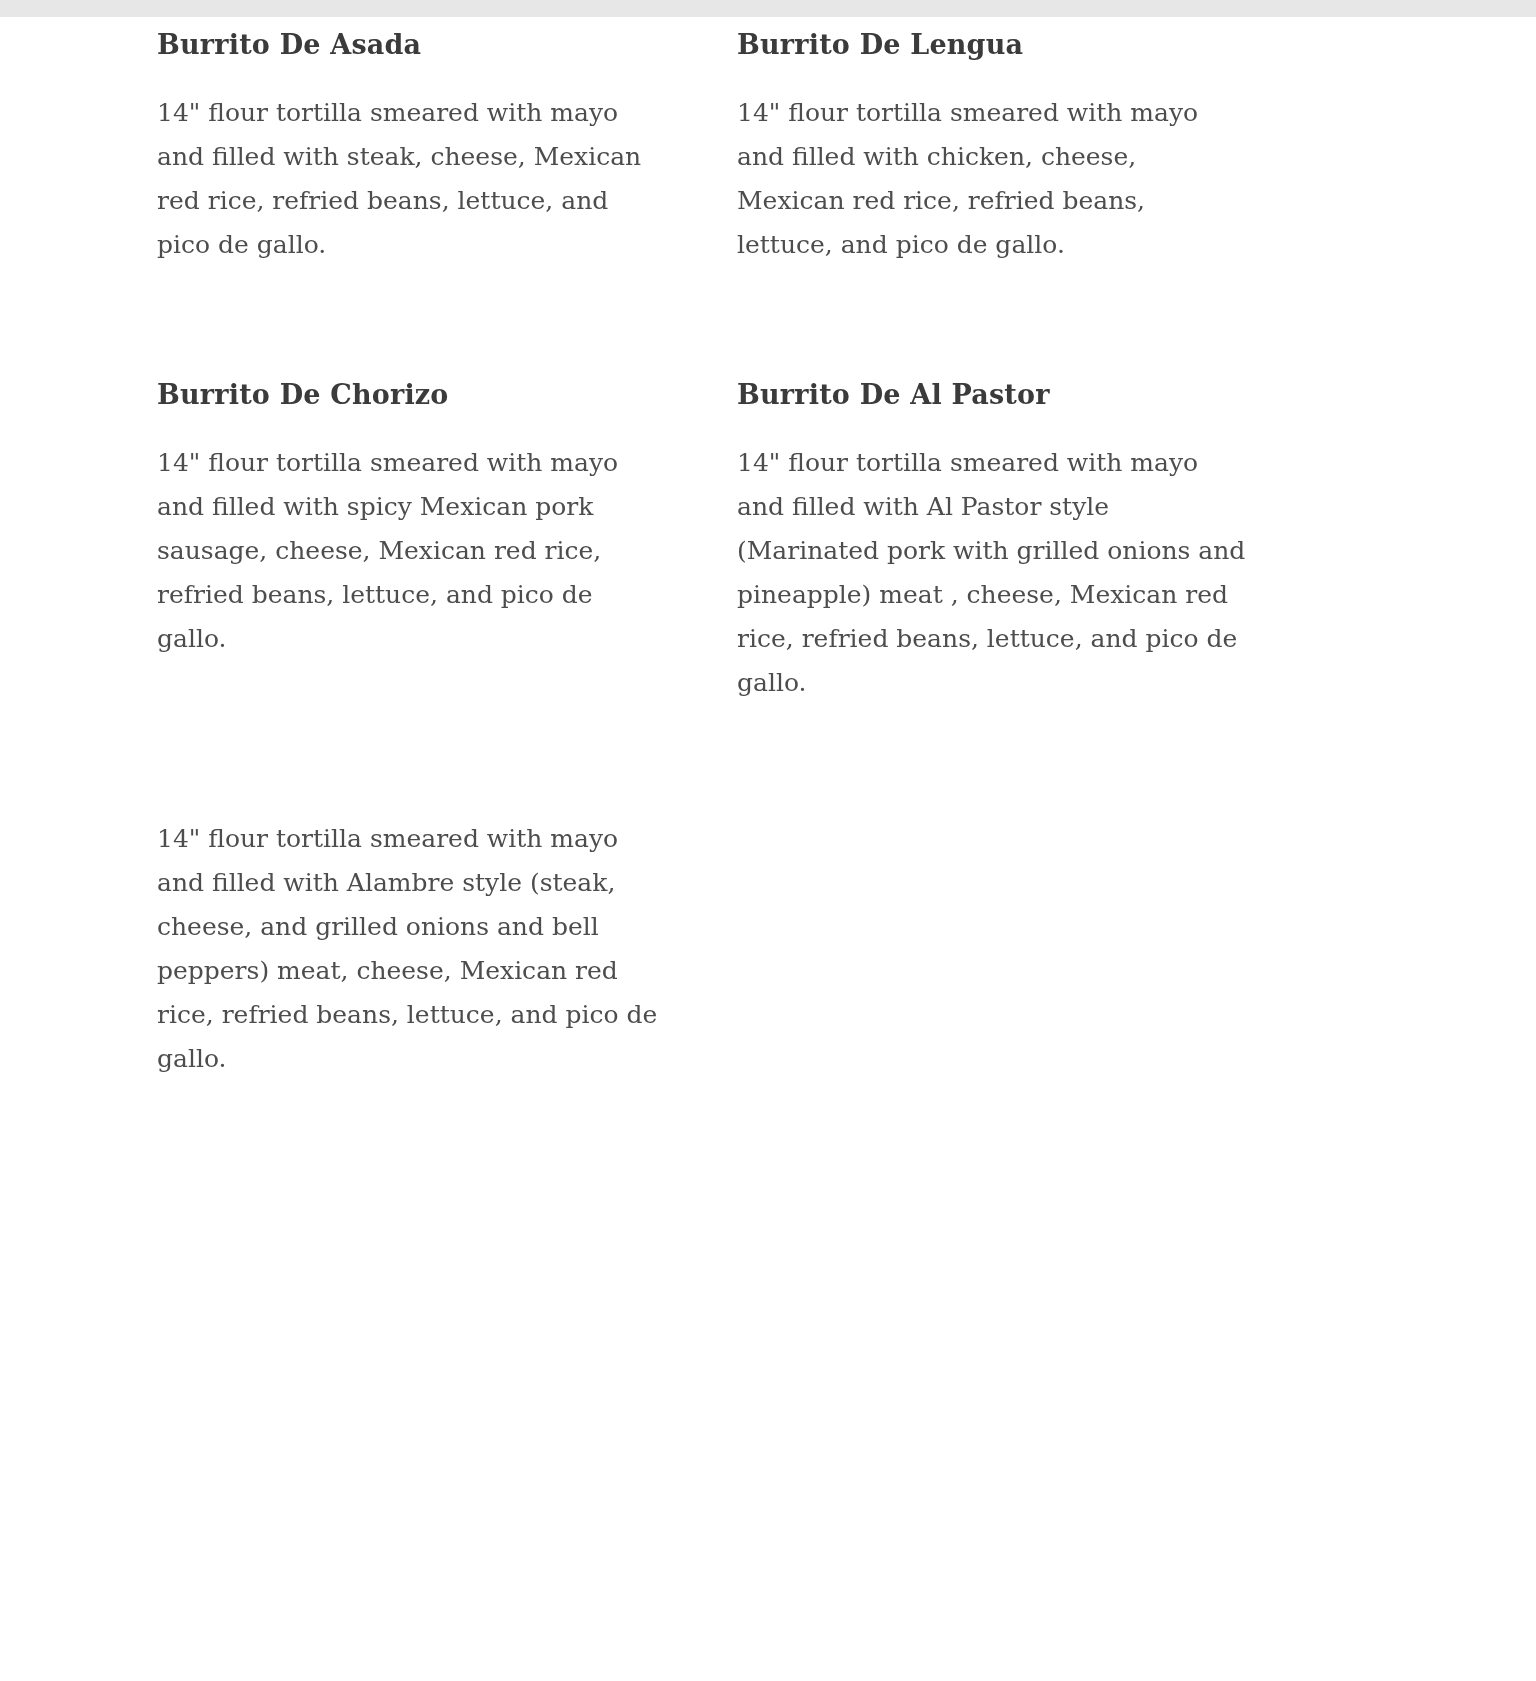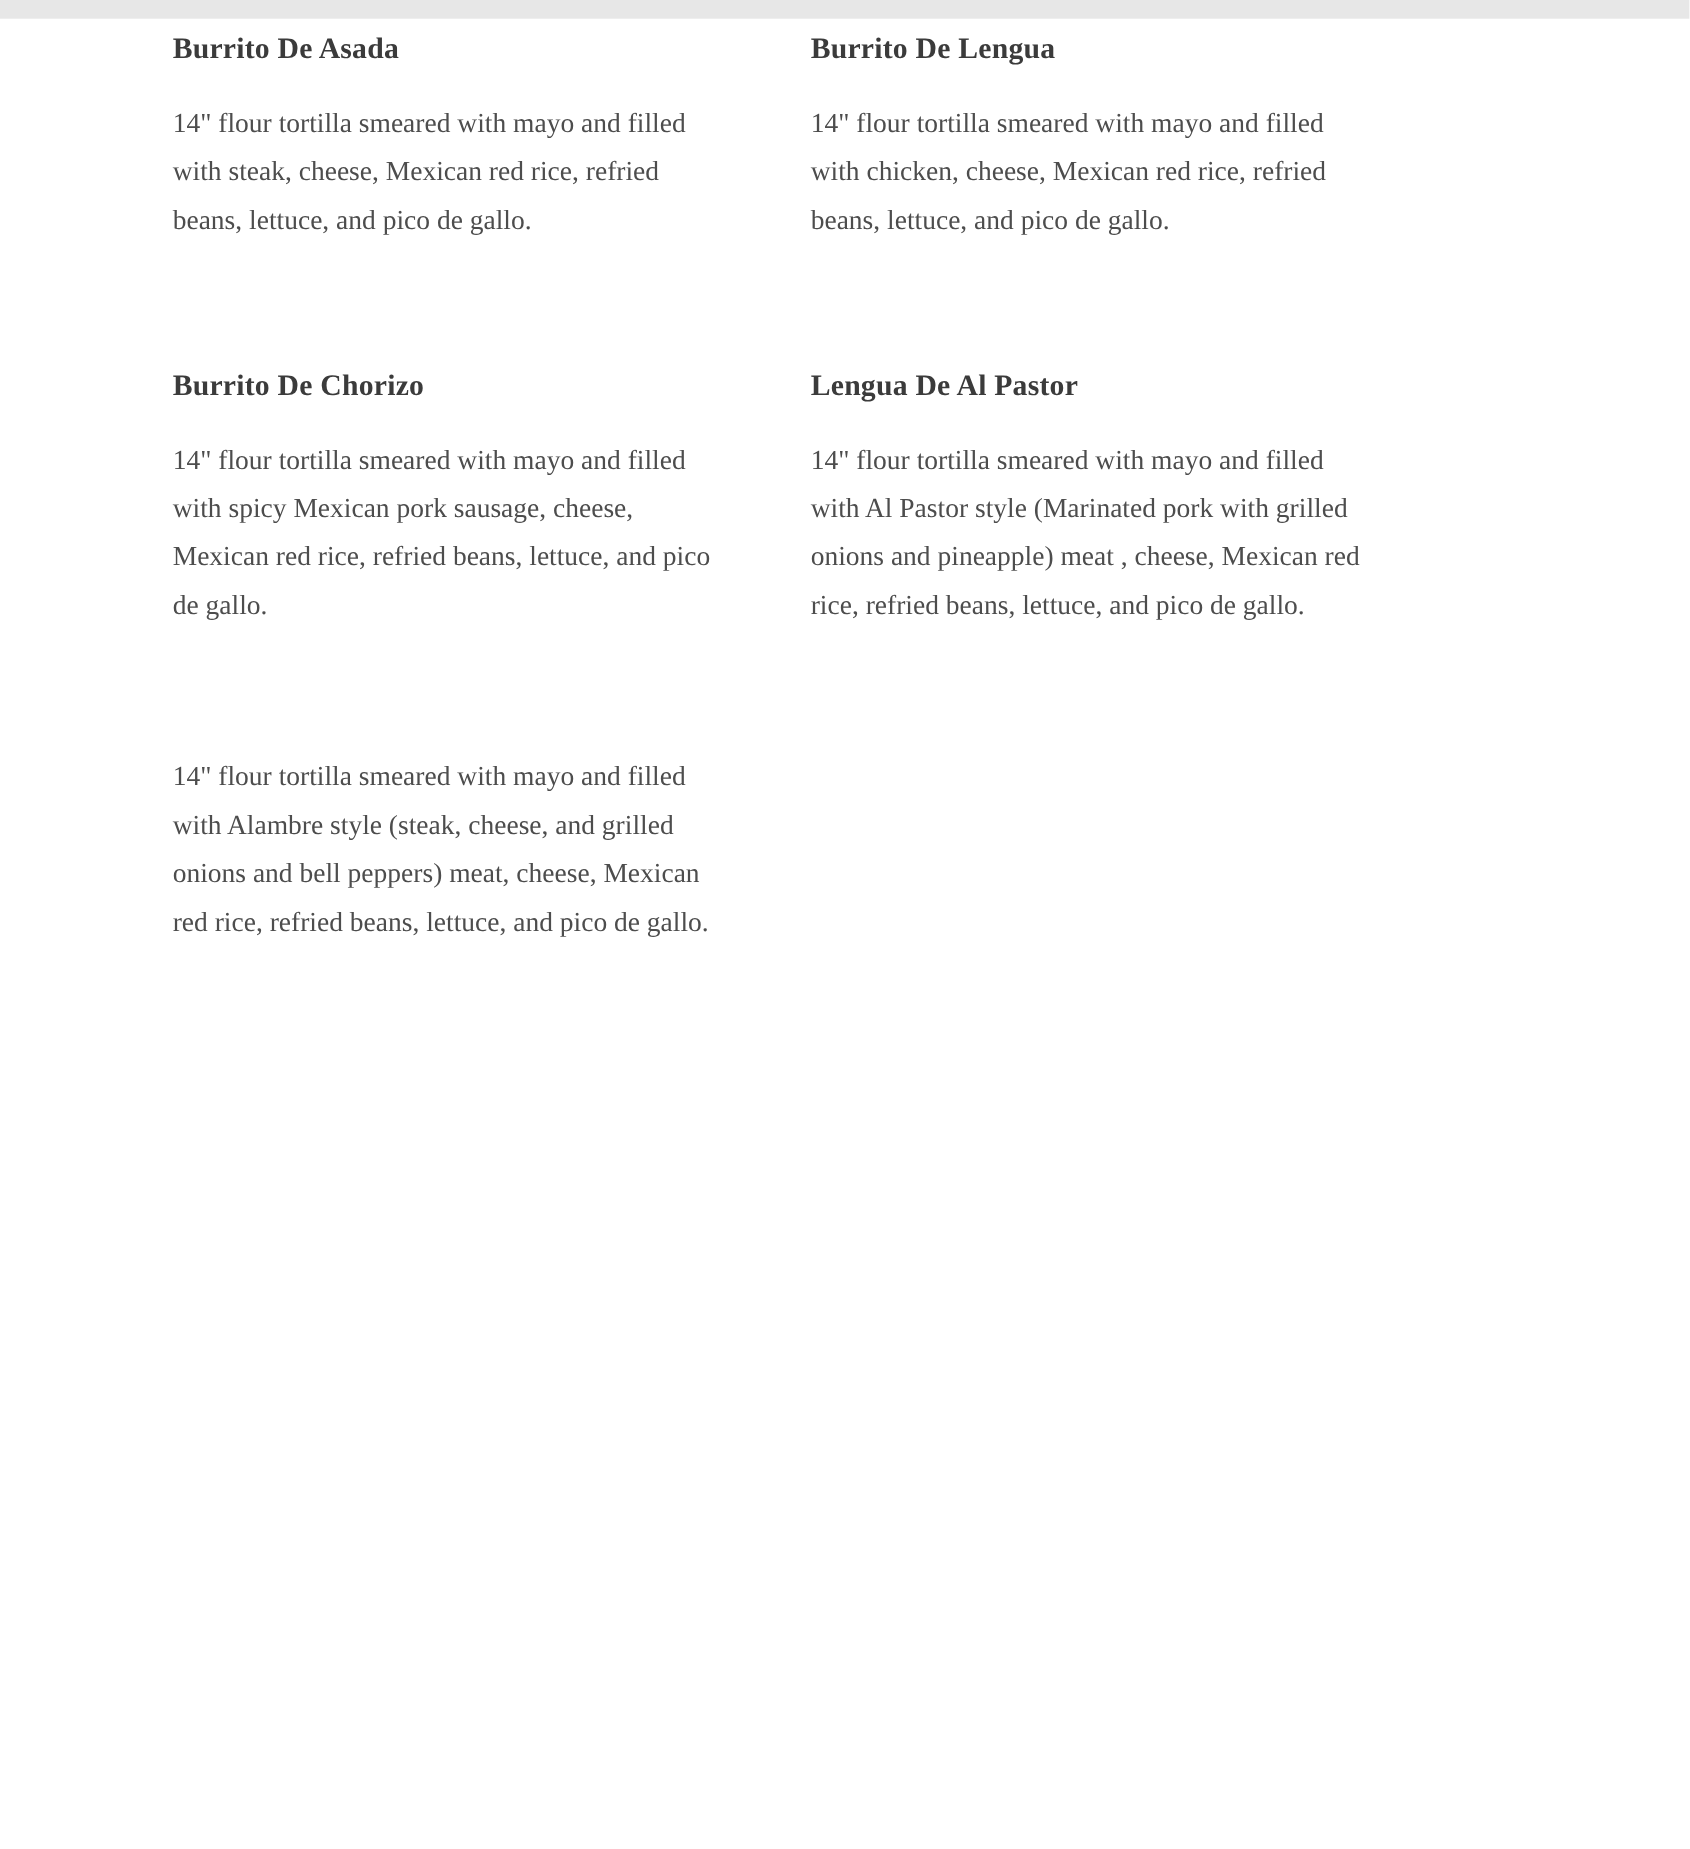--- a/index.html
+++ b/index.html
@@ -22,21 +22,20 @@
   .menu-wrap {
     padding: 12px 0 0 157px;
     width: 1247px;
   }
   .menu-grid {
     display: grid;
     grid-template-columns: 506px 510px;
     column-gap: 74px;
     row-gap: 112px;
     align-items: start;
-    font-family: Liberation Serif, serif;
   }
   .menu-item h3 {
     margin: 0 0 31px 0;
     font-size: 27px;
     font-weight: 700;
     letter-spacing: 0.2px;
     color: #3b3b3b;
   }
   .menu-item p {
     margin: 0;
@@ -62,21 +61,21 @@
       <h3>Burrito De Lengua</h3>
       <p>14" flour tortilla smeared with mayo and filled with chicken, cheese, Mexican red rice, refried beans, lettuce, and pico de gallo.</p>
     </article>
 
     <article class="menu-item">
       <h3>Burrito De Chorizo</h3>
       <p>14" flour tortilla smeared with mayo and filled with spicy Mexican pork sausage, cheese, Mexican red rice, refried beans, lettuce, and pico de gallo.</p>
     </article>
 
     <article class="menu-item">
-      <h3>Lengua De Al Pastor</h3>
+      <h3>Burrito De Al Pastor</h3>
       <p>14" flour tortilla smeared with mayo and filled with Al Pastor style (Marinated pork with grilled onions and pineapple) meat , cheese, Mexican red rice, refried beans, lettuce, and pico de gallo.</p>
     </article>
 
 
     <article class="menu-item">
       <p>14" flour tortilla smeared with mayo and filled with Alambre style (steak, cheese, and grilled onions and bell peppers) meat, cheese, Mexican red rice, refried beans, lettuce, and pico de gallo.</p>
     </article>
 
 
 

